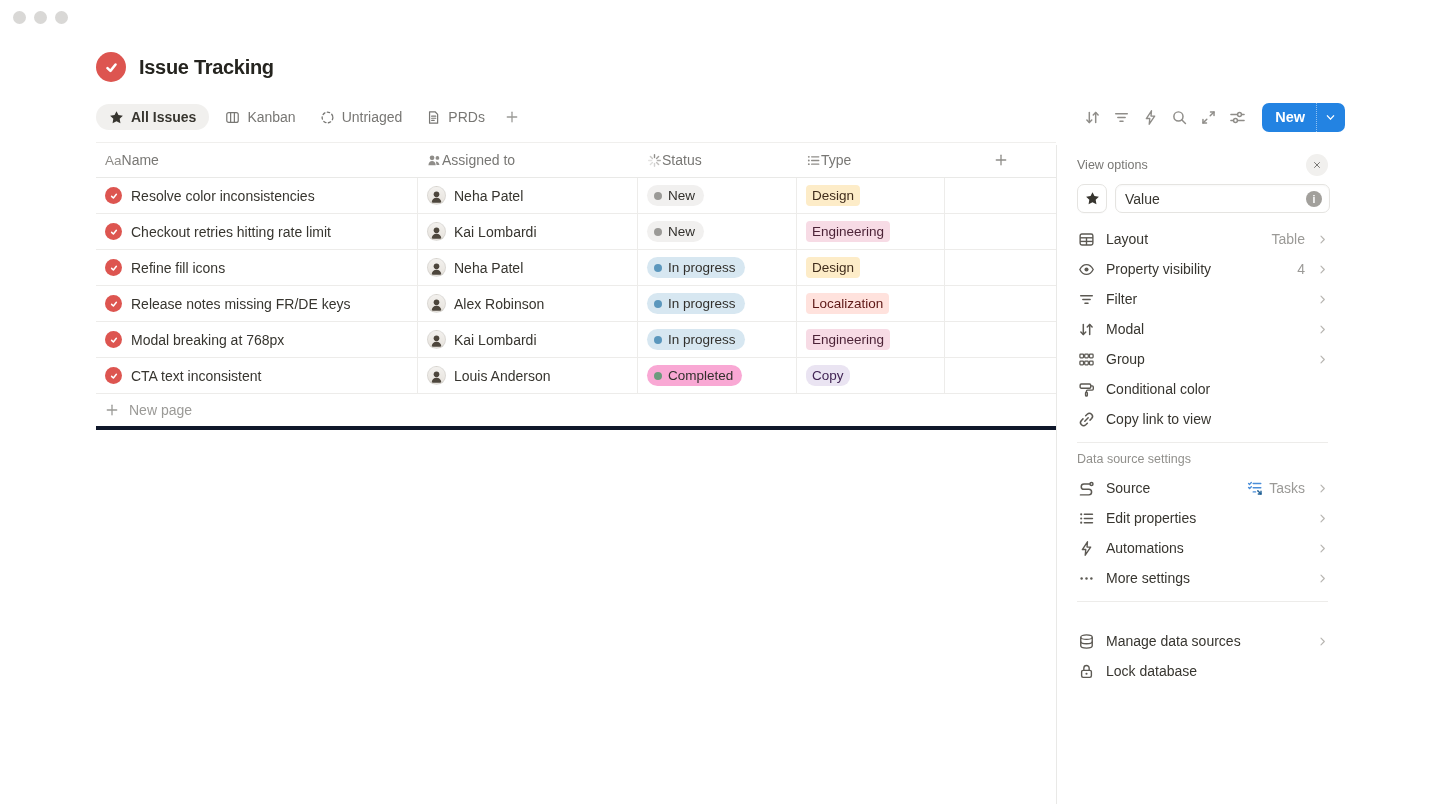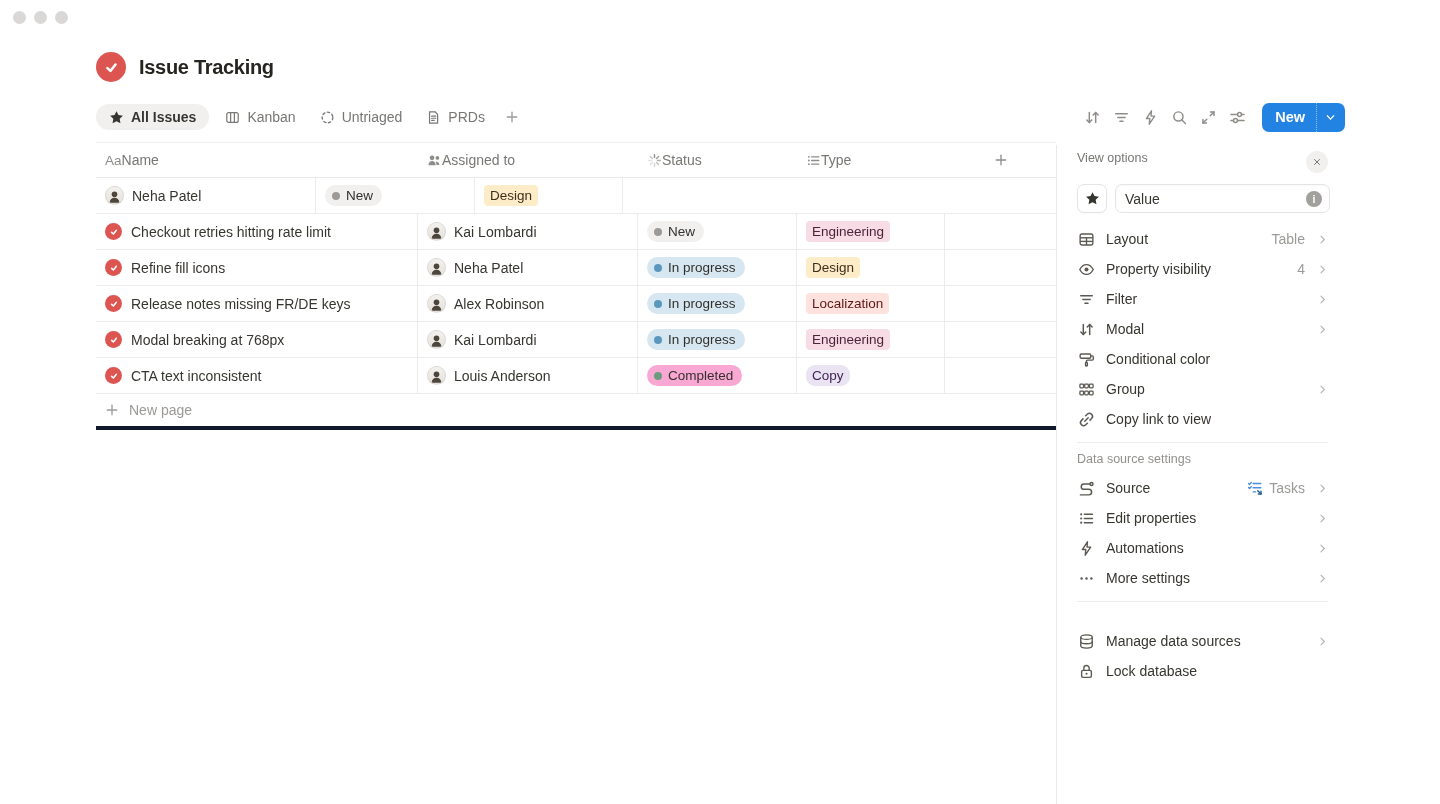--- a/index.html
+++ b/index.html
@@ -79,21 +79,21 @@
   .tag--red { background:#ffe2dd; color:#5d1715; }
   .tag--purple { background:#eae4f2; color:#412454;border-radius:9px; }
 
   .new-page-row { display:flex; align-items:center; gap:10px; height:36px; padding:0 9px;
     color:#9b9a97; border-bottom:4px solid #0f172a; }
   .new-page-row svg { width:14px; height:14px; }
 
   
   .panel { position:absolute; left:1056px; top:145px; width:384px; height:659px;
     border-left:1px solid #e9e9e7; padding:6px 112px 0 20px; }
-  .panel-header { display:flex; justify-content:space-between; height:28px; }
+  .panel-header { display:flex; align-items:center; justify-content:space-between; height:28px; }
   .panel-title { font-size:12.5px; color:#787774; }
   .close-btn { width:22px; height:22px; border-radius:50%; background:#f1f0ee; color:#787774;
     display:flex; align-items:center; justify-content:center; }
   .close-btn svg { width:10px; height:10px; }
 
   .name-row { display:flex; align-items:center; gap:8px; margin:5px 0 11px; }
   .star-btn { width:30px; height:29px; border:1px solid #e5e4e1; border-radius:7px; background:#fff;
     display:flex; align-items:center; justify-content:center; color:#37352f;
     box-shadow:0 1px 1px rgba(0,0,0,0.02); flex:0 0 auto; }
   .star-btn svg { width:15px; height:15px; }
@@ -458,20 +458,28 @@
     <span class="th-label">Type</span>
   </div>
 <div class="th col-extra">
         <svg>
           <use href="#i-plus"></use>
         </svg>
       </div>
     </div>
   <div id="tbody">
   <div class="trow">
+    <div class="td td-name col-name">
+      <span class="check-icon">
+            <svg>
+              <use href="#i-check"></use>
+            </svg>
+          </span>
+      <span class="name-text">Resolve color inconsistencies</span>
+    </div>
     <div class="td td-assignee col-assignee">
       <span class="avatar">
             <svg>
               <use href="#i-person"></use>
             </svg>
           </span>
       <span class="assignee-text">Neha Patel</span>
     </div>
     <div class="td col-status">
       <span class="pill pill--gray">
@@ -731,40 +739,40 @@
     <span class="mi-chevron">
           <svg>
             <use href="#i-chevron-right"></use>
           </svg>
         </span>
   </div>
 
   <div class="menu-item">
     <span class="mi-icon">
           <svg>
+            <use href="#i-group"></use>
+          </svg>
+        </span>
+    <span class="mi-label">Group</span>
+
+    <span class="mi-chevron">
+          <svg>
+            <use href="#i-chevron-right"></use>
+          </svg>
+        </span>
+  </div>
+
+  <div class="menu-item">
+    <span class="mi-icon">
+          <svg>
             <use href="#i-paint-roller"></use>
           </svg>
         </span>
     <span class="mi-label">Conditional color</span>
 
-  </div>
-
-  <div class="menu-item">
-    <span class="mi-icon">
-          <svg>
-            <use href="#i-group"></use>
-          </svg>
-        </span>
-    <span class="mi-label">Group</span>
-
-    <span class="mi-chevron">
-          <svg>
-            <use href="#i-chevron-right"></use>
-          </svg>
-        </span>
   </div>
 
   <div class="menu-item">
     <span class="mi-icon">
           <svg>
             <use href="#i-link"></use>
           </svg>
         </span>
     <span class="mi-label">Copy link to view</span>
 

